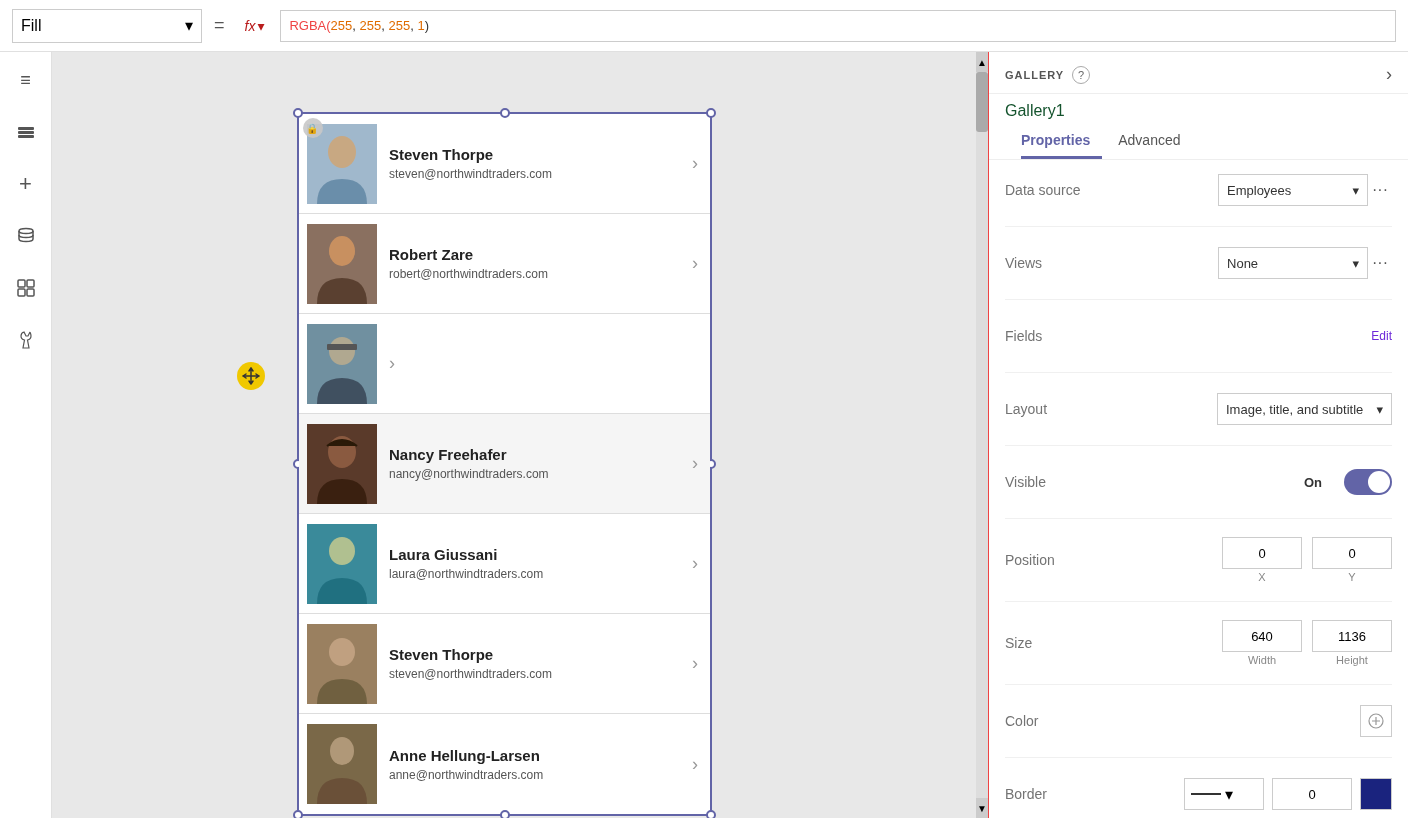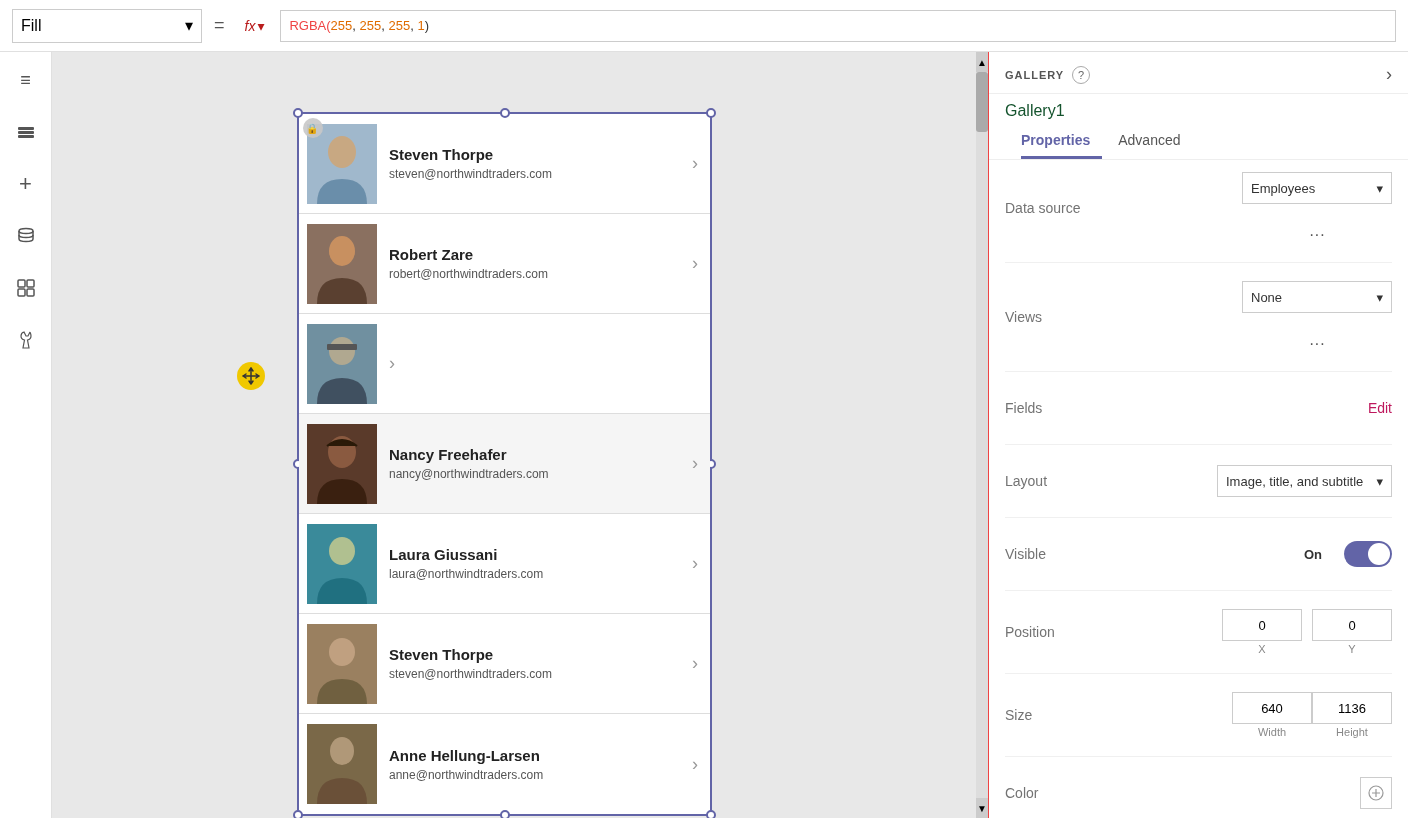--- a/index.html
+++ b/index.html
@@ -302,22 +302,21 @@
       min-height: 36px;
     }
     .prop-label {
       font-size: 14px;
       color: #737373;
       min-width: 100px;
     }
     .prop-value-area {
       display: flex;
       align-items: center;
-      gap: 22px;
-      flex-direction: column;
+      gap: 0;
     }
     .dropdown-select {
       min-width: 150px;
       height: 32px;
       border: 1px solid #ccc;
       background: #fff;
       display: flex;
       align-items: center;
       justify-content: space-between;
       padding: 0 8px;
@@ -325,22 +324,22 @@
       cursor: pointer;
       color: #333;
     }
     .three-dots {
       font-size: 16px;
       color: #555;
       cursor: pointer;
       padding: 0 4px;
     }
     .edit-link {
-      color: #be185d;
-      font-size: 14px;
+      color: #6d28d9;
+      font-size: 12px;
       cursor: pointer;
       text-decoration: none;
       text-align: center;
     }
     .layout-dropdown {
       min-width: 160px;
     }
     .toggle-row {
       display: flex;
       align-items: center;
@@ -389,20 +388,21 @@
       display: flex;
       gap: 10px;
     }
     .position-col {
       display: flex;
       flex-direction: column;
       align-items: center;
     }
     .size-group {
       display: flex;
+      gap: 10px;
     }
     .color-swatch {
       width: 32px;
       height: 32px;
       border: 1px solid #ccc;
       cursor: pointer;
       display: flex;
       align-items: center;
       justify-content: center;
     }

